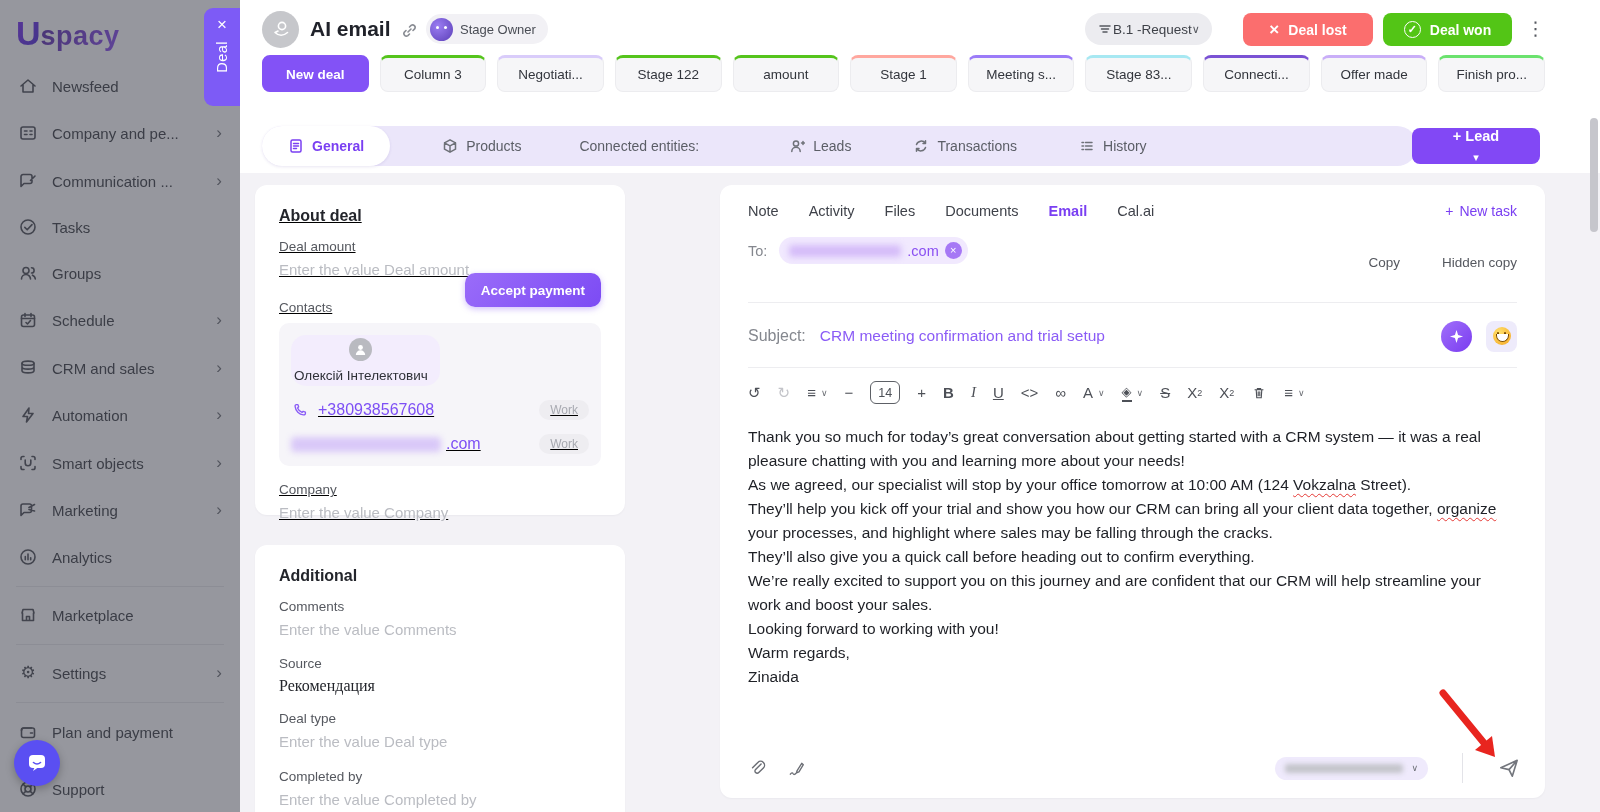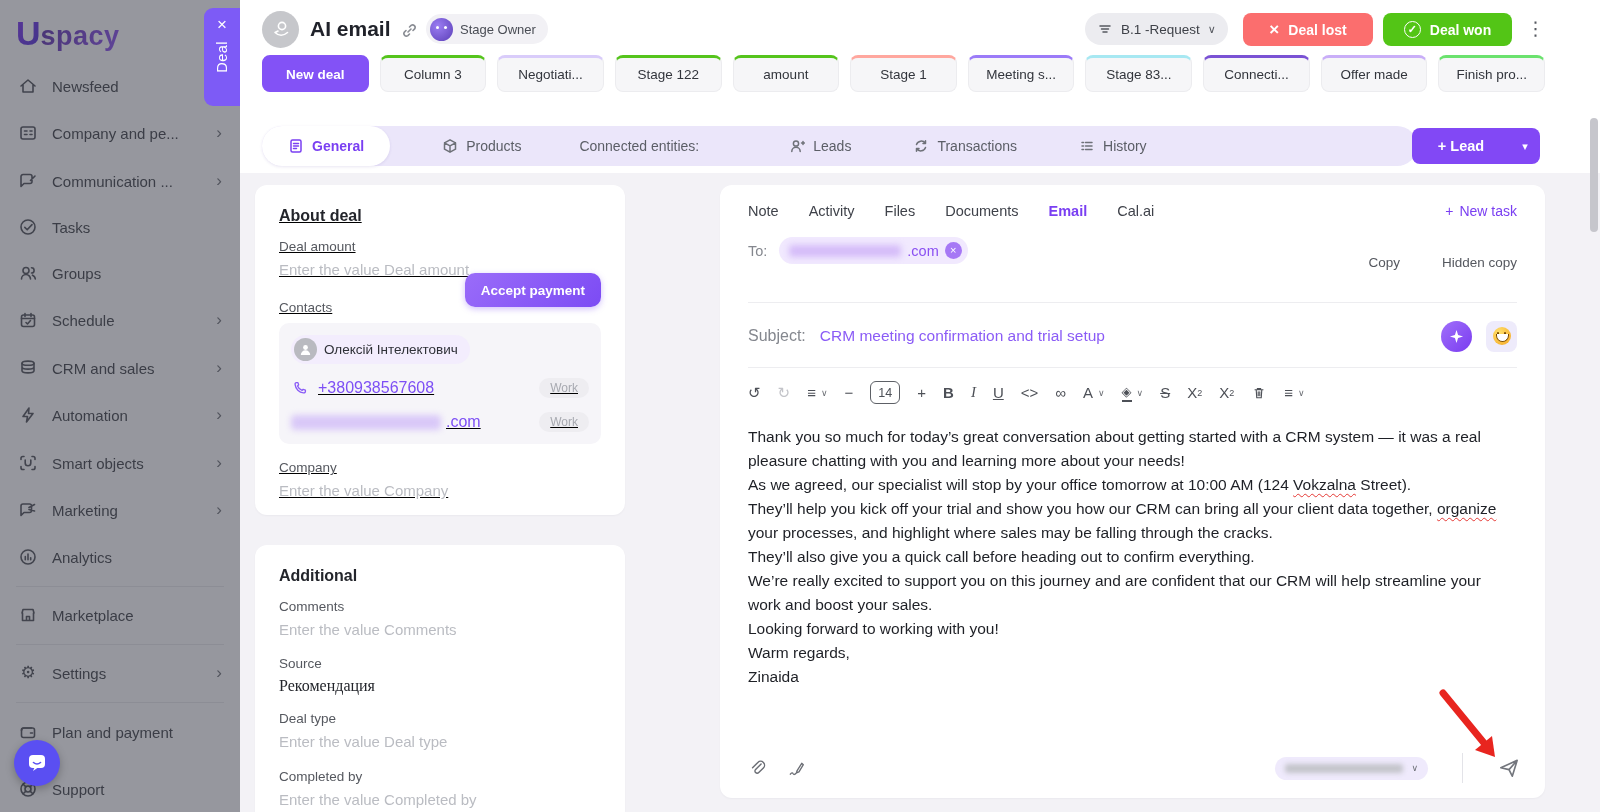--- a/index.html
+++ b/index.html
@@ -31,21 +31,21 @@
   #main { position:absolute; left:240px; top:0; width:1360px; height:812px; }
   #header { position:absolute; left:0; top:0; width:1360px; height:173px; background:#fff; }
   .deal-avatar { position:absolute; left:22px; top:11px; width:37px; height:37px; border-radius:50%; background:#c6c7cb; display:flex; align-items:center; justify-content:center; }
   #page-title { position:absolute; left:70px; top:17px; font-size:21px; font-weight:bold; color:#20222a; }
   .link-ic { position:absolute; left:160px; top:21px; }
   .owner-pill { position:absolute; left:186px; top:14px; height:30px; background:#f2f1f5; border-radius:16px; display:flex; align-items:center; gap:7px; padding:0 12px 0 4px; cursor:pointer; }
   .owner-av { width:23px; height:23px; border-radius:50%; background:radial-gradient(circle at 35% 35%, #9b7df2, #5b3fb8); position:relative; }
   .owner-av:after { content:""; position:absolute; left:6px; top:8px; width:3px; height:3px; border-radius:50%; background:#fff; box-shadow:8px 0 0 #fff; }
   .owner-pill .t { font-size:13px; color:#4a4d55; }
 
-  .hsel { position:absolute; left:845px; top:13px; height:32px; background:#ececf0; border-radius:17px; display:flex; align-items:center; gap:8px; padding:0 12px; cursor:pointer; }
+  .hsel { position:absolute; left:845px; top:13px; height:32px; background:#ececf0; border-radius:17px; display:flex; align-items:center; padding:0 12px; cursor:pointer; }
   .hsel .t { font-size:13.5px; color:#3e4148; }
   .hsel .chev { font-size:11px; color:#55585f; }
   .btn-lost { position:absolute; left:1003px; top:13px; width:130px; height:33px; background:#fb6e6e; border-radius:8px; color:#fff; display:flex; align-items:center; justify-content:center; gap:9px; font-size:14px; font-weight:bold; cursor:pointer; }
   .btn-won { position:absolute; left:1143px; top:13px; width:129px; height:33px; background:#53c516; border-radius:8px; color:#fff; display:flex; align-items:center; justify-content:center; gap:9px; font-size:14px; font-weight:bold; cursor:pointer; }
   .wincheck { width:17px; height:17px; border:1.6px solid #fff; border-radius:50%; font-size:11px; line-height:14px; text-align:center; }
   .kebab { position:absolute; left:1286px; top:17px; font-size:19px; color:#55585f; cursor:pointer; }
 
   
   #stages { position:absolute; left:22px; top:55px; width:1283px; display:flex; gap:11px; }
   .chip { flex:1; height:37px; background:#f6f6f8; border:1px solid #ececef; border-radius:8px; border-top-width:3px; display:flex; align-items:center; justify-content:center; font-size:13.5px; color:#32353c; white-space:nowrap; overflow:hidden; cursor:pointer; }
@@ -53,35 +53,35 @@
   .c-green { border-top-color:#55c41c; } .c-lav { border-top-color:#d9ccfa; } .c-salmon { border-top-color:#ffa79e; }
   .c-purple { border-top-color:#9b7bf8; } .c-cyan { border-top-color:#a7e8f2; } .c-dpurple { border-top-color:#7a52d4; }
   .c-lpurple { border-top-color:#c9aef8; } .c-green2 { border-top-color:#6be26e; }
 
   
   #tabstrip { position:absolute; left:22px; top:126px; width:1155px; height:40px; background:#ebe6fa; border-radius:20px; display:flex; align-items:center; }
   .dtab { display:flex; align-items:center; gap:8px; color:#5b5e66; font-size:14px; cursor:pointer; white-space:nowrap; }
   .dtab.active { background:#fff; height:40px; border-radius:20px; padding:0 26px; color:#7a3ff2; font-weight:bold; box-shadow:0 1px 3px rgba(80,60,160,.12); }
   .dtab svg path, .dtab svg rect, .dtab svg circle { fill:none; stroke:#6e7178; stroke-width:1.5; stroke-linecap:round; stroke-linejoin:round; }
   .dtab.active svg path, .dtab.active svg rect { stroke:#7a3ff2; }
-  #btn-lead { position:absolute; left:1172px; top:128px; width:128px; height:36px; background:#8248f5; border-radius:8px; color:#fff; display:flex; align-items:center; cursor:pointer; }
+  #btn-lead { position:absolute; left:1172px; top:128px; width:128px; height:36px; background:#8248f5; border-radius:8px; color:#fff; display:flex; align-items:center; cursor:pointer;flex-direction:column; }
   #btn-lead .main { flex:1; text-align:center; font-size:14.5px; font-weight:bold; }
   #btn-lead .car { width:30px; text-align:center; font-size:11px; }
 
   
   .card { position:absolute; background:#fff; border-radius:12px; box-shadow:0 1px 2px rgba(20,20,40,.04); }
   #card-about { left:15px; top:185px; width:370px; height:330px; padding:22px 24px;text-decoration:underline; }
   #card-add { left:15px; top:545px; width:370px; height:290px; padding:22px 24px; }
   .card h3 { font-size:16px; color:#23252b; margin-bottom:14px; }
   .flabel { font-size:13.5px; color:#55585f; margin-top:12px; }
   .fph { font-size:15px; color:#babcc2; margin-top:6px; line-height:1.35; }
   .fval { font-size:16px; color:#23252b; margin-top:6px;font-family:Liberation Serif, serif; }
   #btn-accept { position:absolute; right:24px; top:88px; height:34px; padding:0 16px; background:linear-gradient(135deg,#9a6cf9,#7c4bf4); border-radius:10px; color:#fff; font-size:13.5px; font-weight:bold; display:flex; align-items:center; cursor:pointer; box-shadow:0 2px 6px rgba(124,75,244,.35); }
   .contact-box { margin-top:8px; background:#f6f5f9; border-radius:10px; padding:12px; }
-  .cname { display:inline-flex; align-items:center; gap:7px; background:#f3edfd; border-radius:15px; padding:3px 12px 3px 3px; cursor:pointer; }
+  .cname { display:inline-flex; align-items:center; gap:7px; background:#f3edfd; border-radius:15px; padding:3px 12px 3px 3px; cursor:pointer;flex-direction:column; }
   .cname .av { width:23px; height:23px; border-radius:50%; background:#b9bac0; display:flex; align-items:center; justify-content:center; }
   .cname .t { font-size:13.5px; color:#2f3138; }
   .crow { display:flex; align-items:center; margin-top:14px; gap:9px; }
   .crow .val { font-size:16px; color:#7d4ff5; cursor:pointer; }
   .worktag { margin-left:auto; background:#eeedf1; border-radius:12px; padding:3px 11px; font-size:12px; color:#a7a9b0; }
   .blurchip { width:150px; height:15px; border-radius:4px; background:#d9c8f8; filter:blur(3px); display:inline-block; }
 
   
   #card-email { left:480px; top:185px; width:825px; height:613px; }
   .em-pad { position:absolute; left:28px; right:28px; }

